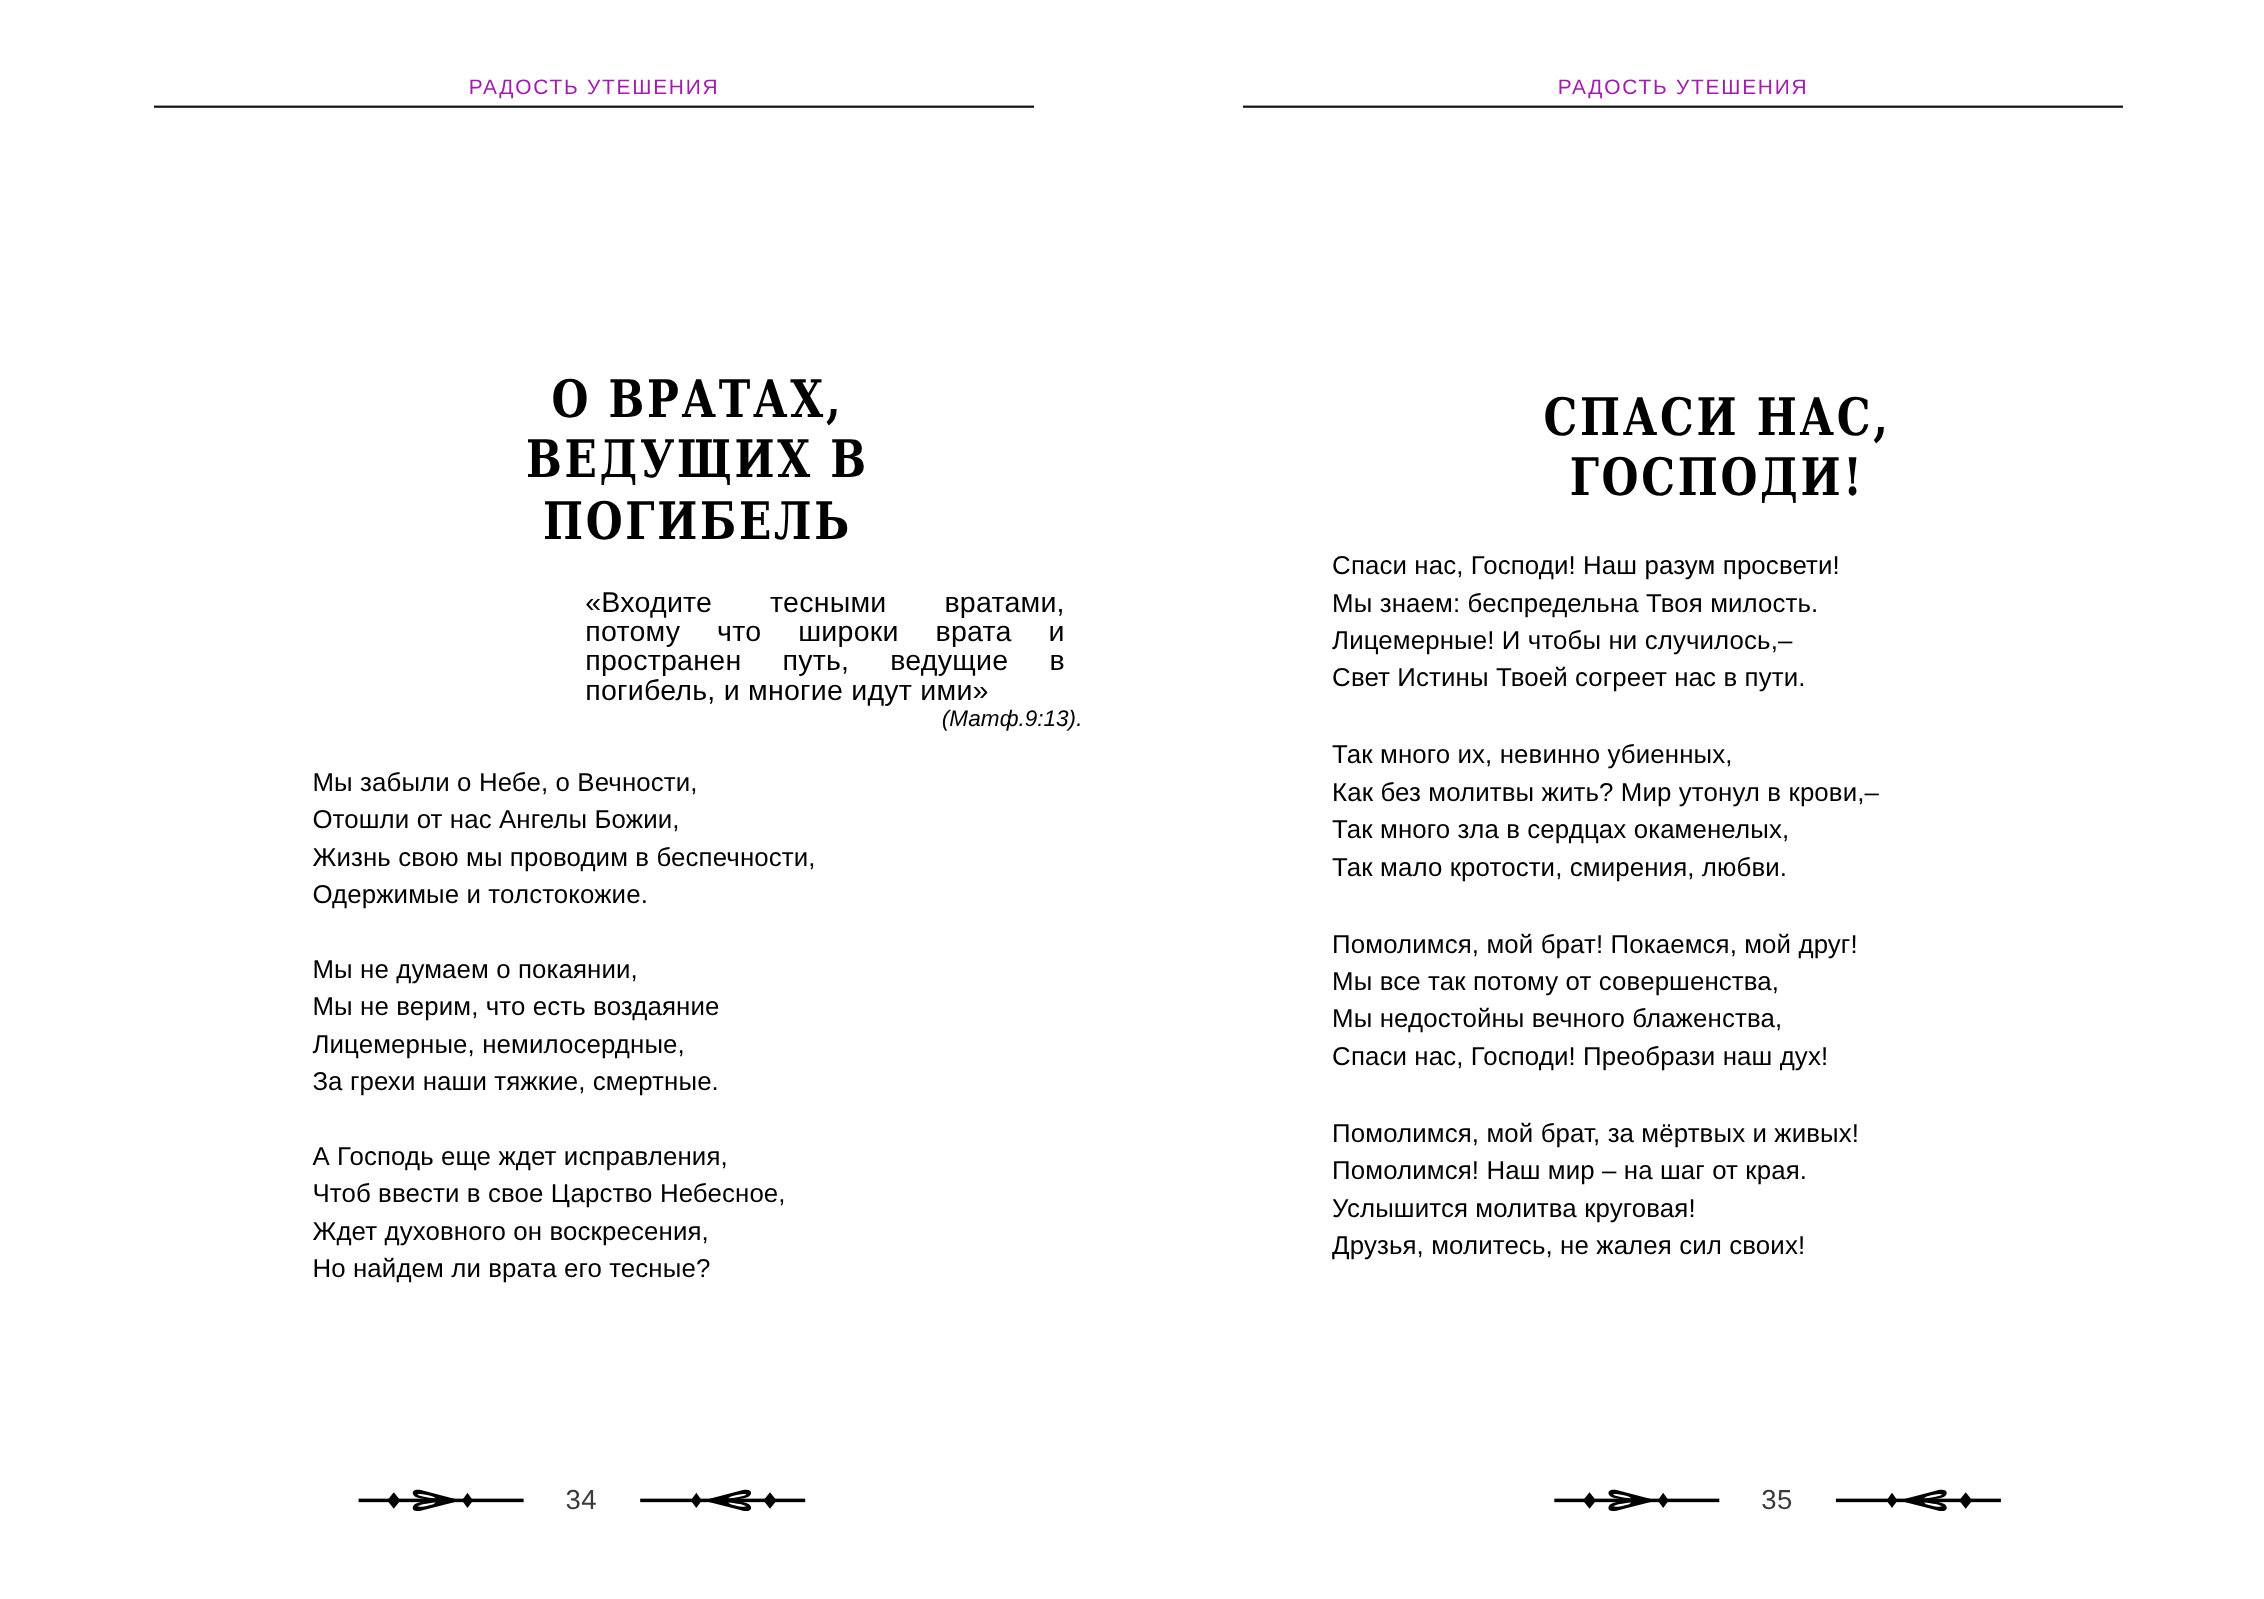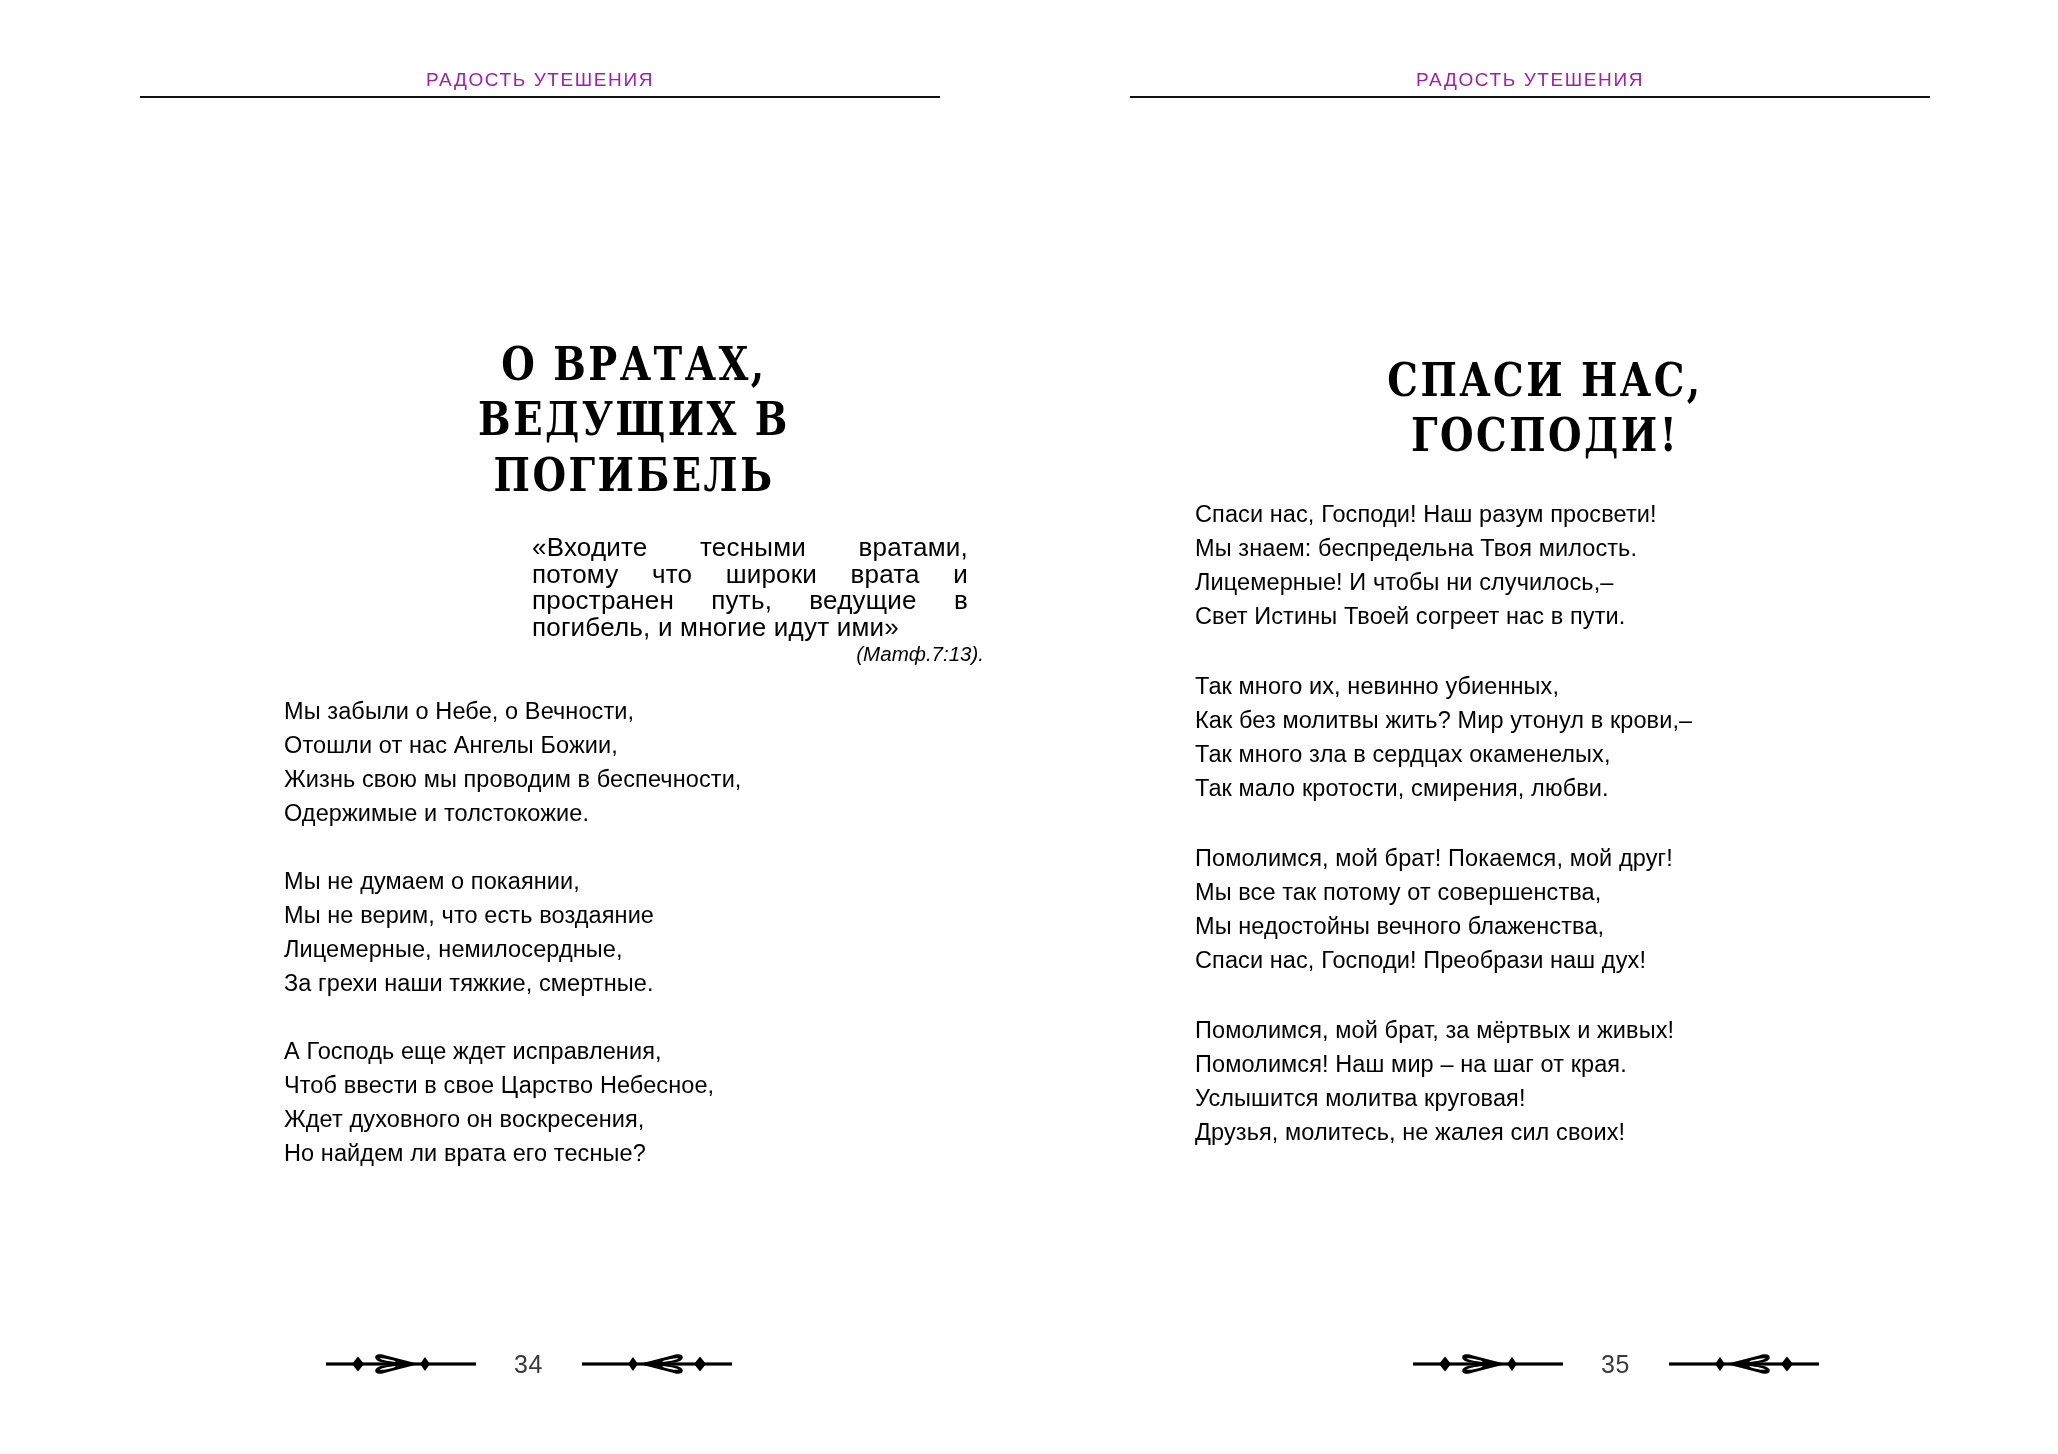--- a/index.html
+++ b/index.html
@@ -55,21 +55,21 @@
     border-top: 2.5px solid #111111;
     width: 100%;
   }
 
   
   .poem-block {
     position: absolute;
   }
   .page-left  .poem-block { left: 284px; top: 336px; width: 700px; }
   .page-right .poem-block { left: 1211px; top: 352px; width: 700px; }
-  .page-right .poem-block { left: 166px; top: 352px; width: 700px; }
+  .page-right .poem-block { left: 182px; top: 352px; width: 700px; }
 
   .poem-title {
     font-family: "DejaVu Serif", "Liberation Serif", serif;
     font-weight: 700;
     text-align: center;
     color: #000;
     line-height: 1.18;
     letter-spacing: 1px;
     transform: scaleX(0.82);
     transform-origin: center top;
@@ -162,21 +162,21 @@
       <div class="running-rule"></div>
     </div>
 
     <div class="poem-block">
 
       <div class="poem-title">О ВРАТАХ,
 ВЕДУЩИХ В ПОГИБЕЛЬ</div>
 
       <div class="epigraph">«Входите тесными вратами, потому что широки врата и пространен путь, ведущие в погибель, и многие идут ими»</div>
 
-      <div class="epigraph-source">(Матф.7:13).</div>
+      <div class="epigraph-source">(Матф.9:13).</div>
 
       <div class="stanzas">
           <div class="stanza">
             <div class="verse-line">Мы забыли о Небе, о Вечности,</div>
             <div class="verse-line">Отошли от нас Ангелы Божии,</div>
             <div class="verse-line">Жизнь свою мы проводим в беспечности,</div>
             <div class="verse-line">Одержимые и толстокожие.</div>
           </div>
           <div class="stanza">
             <div class="verse-line">Мы не думаем о покаянии,</div>

